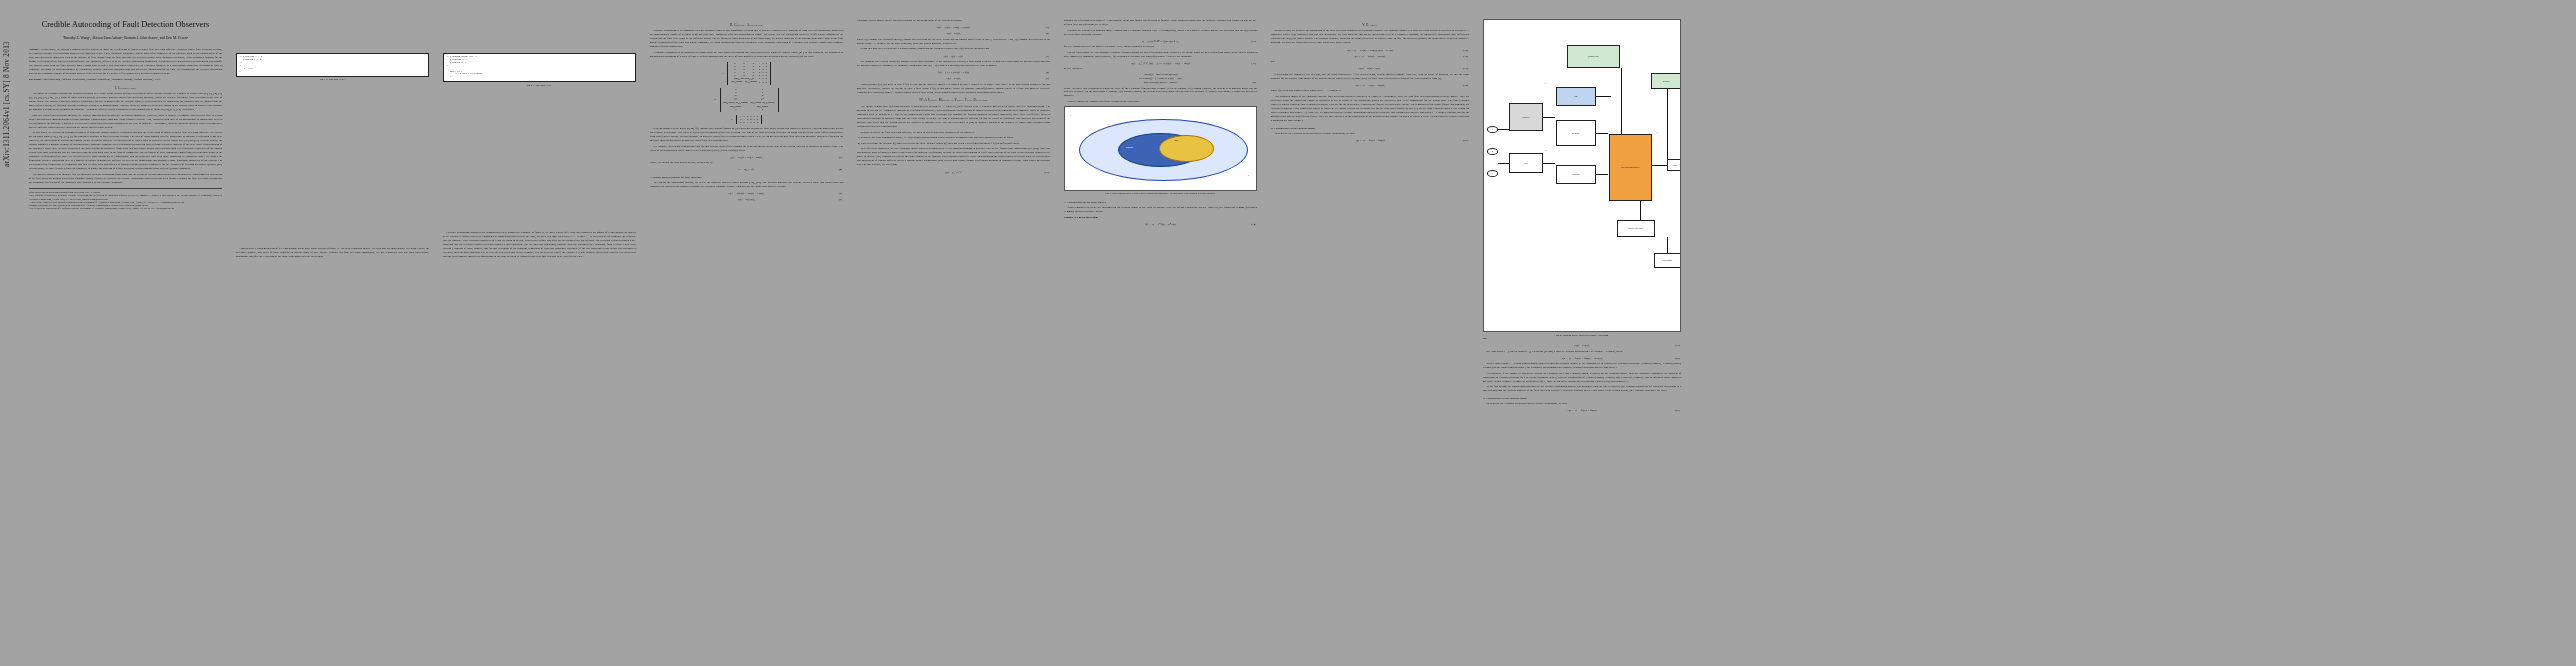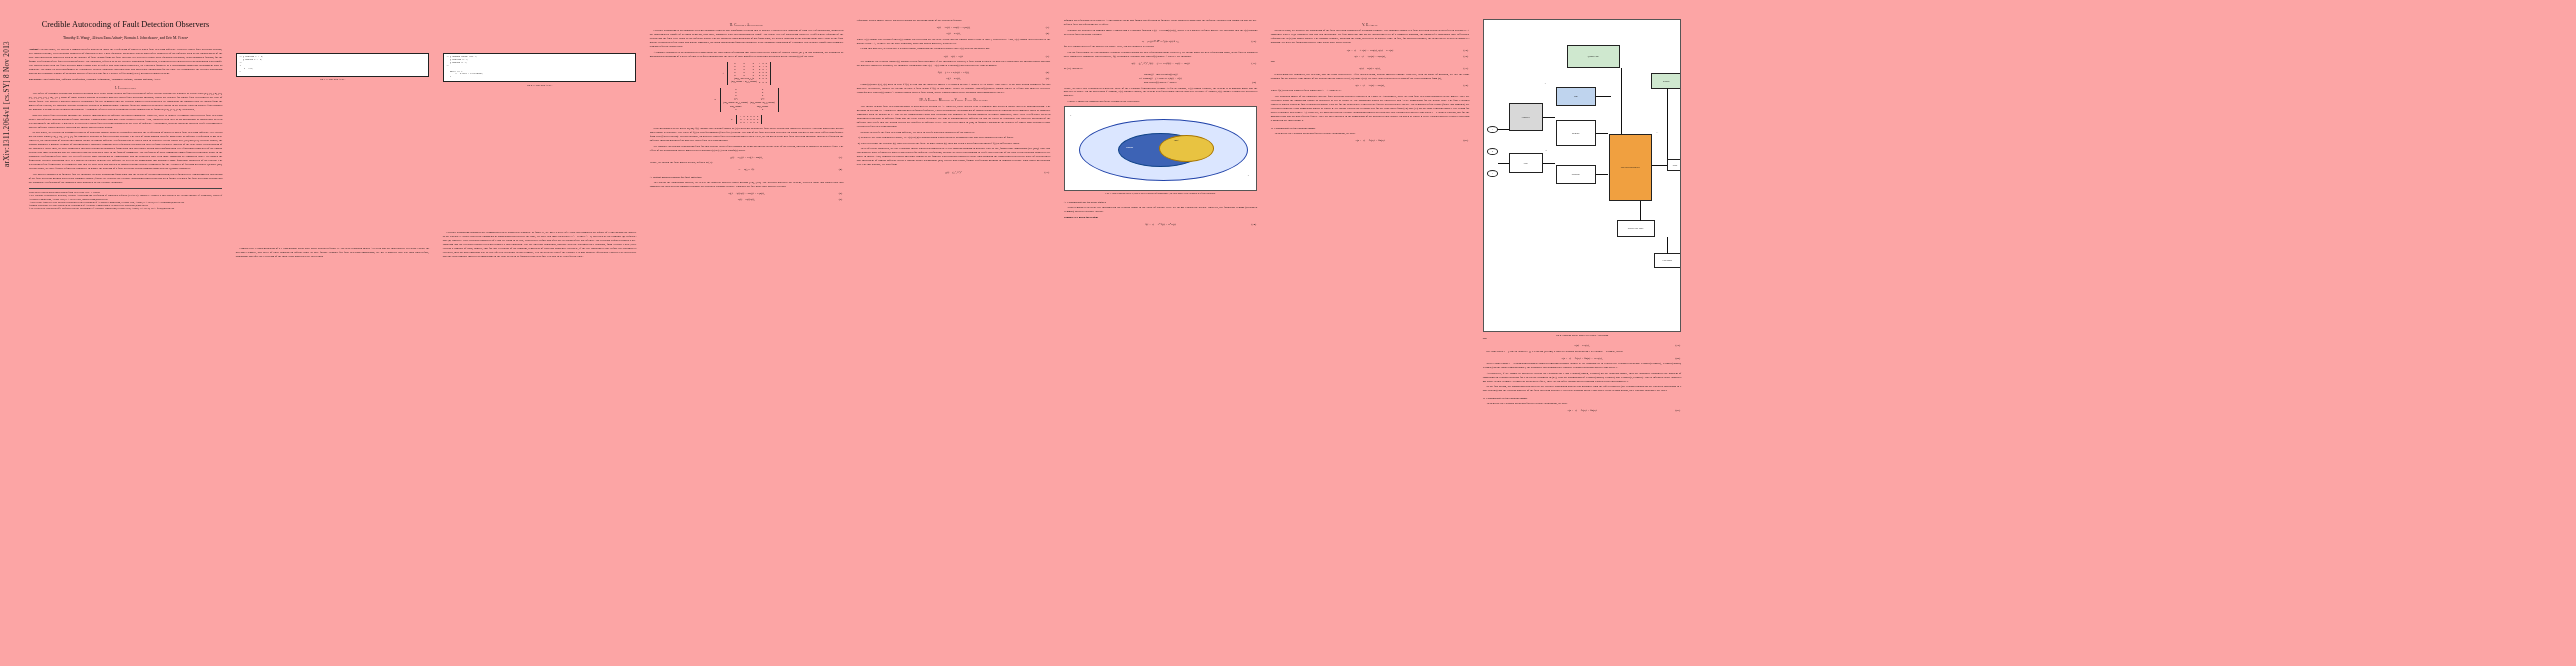--- a/index.html
+++ b/index.html
@@ -6,21 +6,21 @@
   body{
     width:2576px;height:667px;
     background:#f2f2ef;
     font-family:"Liberation Serif", serif;
     color:#111;
     overflow:hidden;
   }
   .page{
     position:relative;
     width:2576px;height:667px;
-    background:#fca5a5;
+    background:#a3a3a3;
     box-sizing:border-box;
     padding:19px 22px 16.7px 22px;
   }
   
   .arxiv-stamp{
     position:absolute;
     left:3.3px; top:167px;
     width:233px;
     transform:rotate(-90deg);
     transform-origin:0 0;

